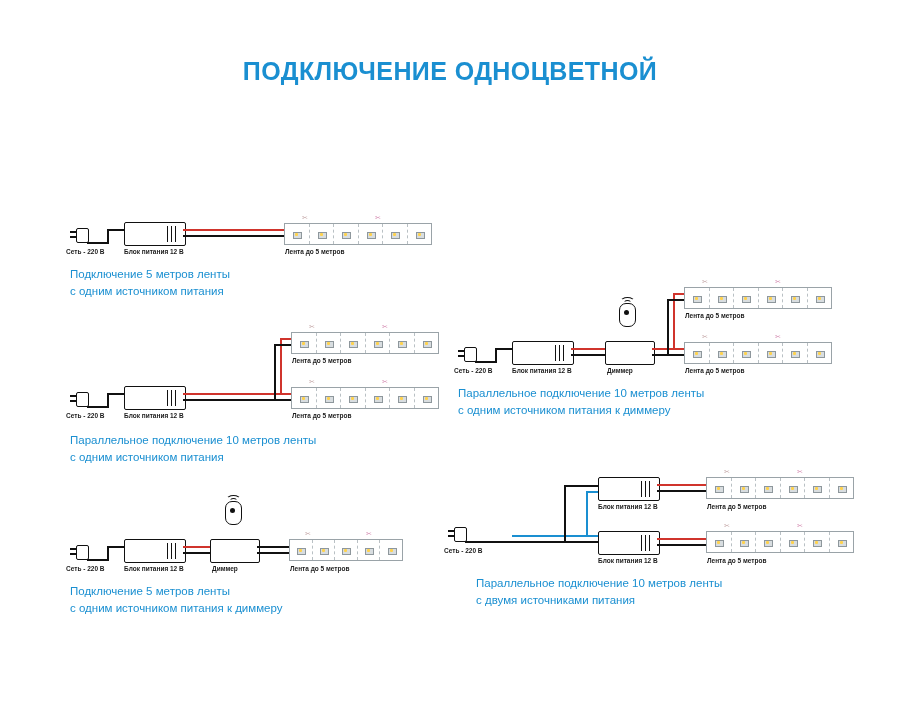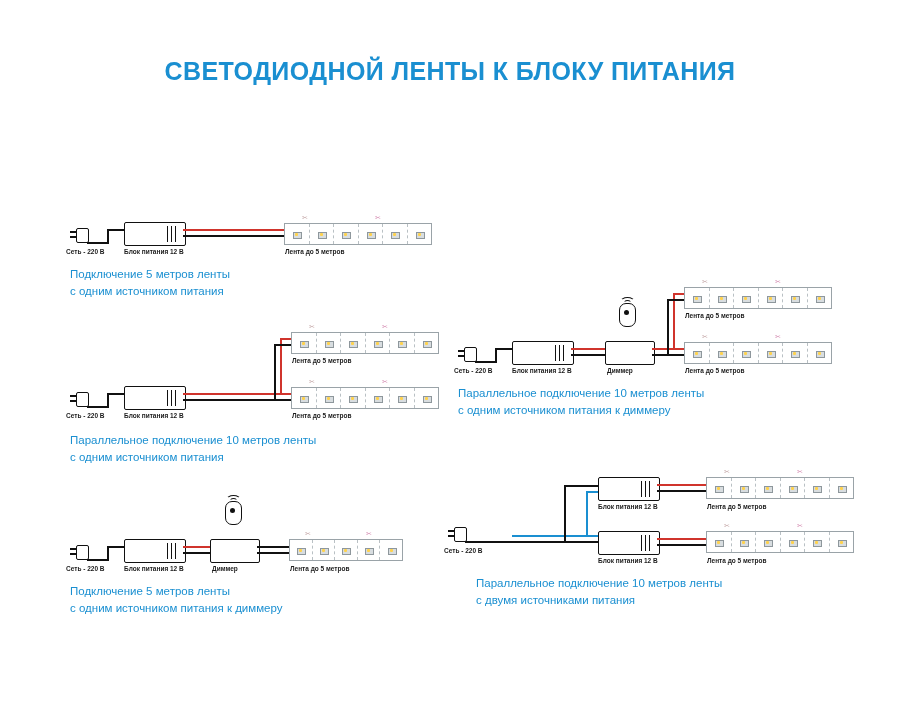--- a/index.html
+++ b/index.html
@@ -112,21 +112,21 @@
   }
   .tape-mark{
     position:absolute;color:#c3a5a5;font-size:7px;line-height:7px;
   }
   .tape-mark.pink{color:#d48ab0;}
 </style>
 </head>
 <body>
 
 <div class="title">
-  <span class="l2">СВЕТОДИОДНОЙ ЛЕНТЫ К БЛОКУ ПИТАНИЯ</span>
+  <span>ПОДКЛЮЧЕНИЕ ОДНОЦВЕТНОЙ</span>
 </div>
 
 <div class="diagram" style="left:70px;top:220px;width:370px;height:80px;">
 
   <div class="plug" style="left:0px;top:8px;width:18px;height:14px;">
     <div class="pin a"></div>
     <div class="pin b"></div>
     <div class="body"></div>
   </div>
 

